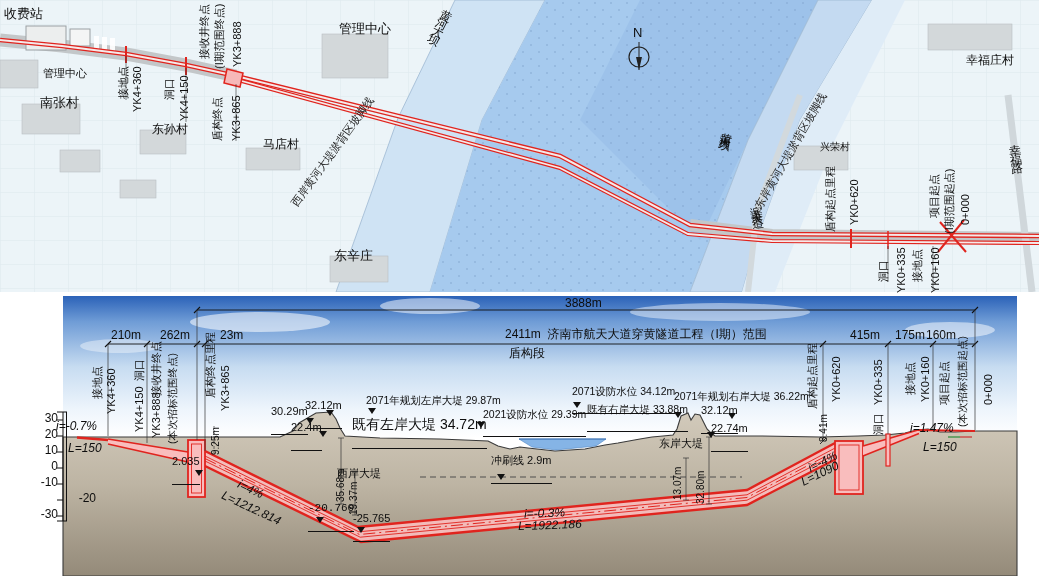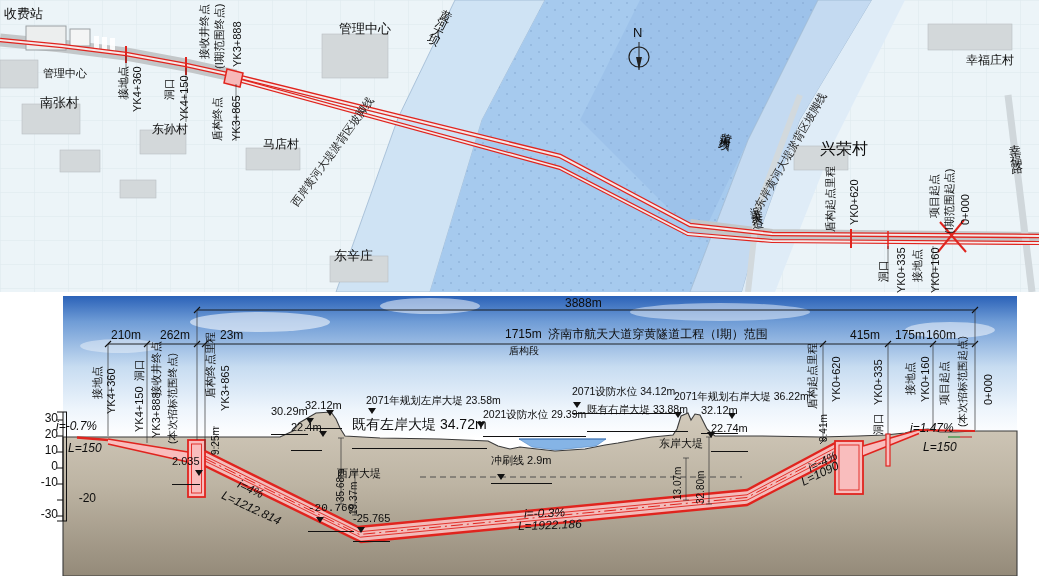--- a/index.html
+++ b/index.html
@@ -226,21 +226,21 @@
 
 <div id="overlay">
       <span class="lbl ml" style="left: 4px; top: 7px; font-size: 13px;">收费站</span>
       <span class="lbl ml" style="left: 43px; top: 68px; font-size: 11px;">管理中心</span>
       <span class="lbl ml" style="left: 40px; top: 96px; font-size: 13px;">南张村</span>
       <span class="lbl ml" style="left: 152px; top: 123px; font-size: 12px;">东孙村</span>
       <span class="lbl ml" style="left: 263px; top: 138px; font-size: 12px;">马店村</span>
       <span class="lbl ml" style="left: 339px; top: 22px; font-size: 13px;">管理中心</span>
       <span class="lbl ml" style="left: 334px; top: 249px; font-size: 13px;">东辛庄</span>
       <span class="lbl ml" style="left: 966px; top: 54px; font-size: 12px;">幸福庄村</span>
-      <span class="lbl ml" style="left: 820px; top: 142px; font-size: 16px; font-family: Liberation Mono, monospace;">兴荣村</span>
+      <span class="lbl ml" style="left: 820px; top: 142px; font-size: 10px;">兴荣村</span>
       <span class="lbl ml" style="left: 633px; top: 26px; font-size: 13px;">N</span>
       <span class="lbl vl" style="left: 446px; top: 2px; letter-spacing: 9px; transform: rotate(27deg);">黄河大坝</span>
       <span class="lbl vl" style="left: 722px; top: 124px; letter-spacing: 2px; transform: rotate(12deg);">黄河大坝</span>
       <span class="lbl vl" style="left: 747px; top: 196px; letter-spacing: 4px; transform: rotate(-8deg);">滨黄大道</span>
       <span class="lbl vl" style="left: 1006px; top: 135px; letter-spacing: 9px; transform: rotate(-7deg);">幸福路</span>
       <span class="lbl dl" style="left: 333px; top: 152px; transform: translate(-50%, -50%) rotate(-54deg);">西岸黄河大堤淤背区坡脚线</span>
       <span class="lbl dl" style="left: 791px; top: 151px; transform: translate(-50%, -50%) rotate(-60deg);">东岸黄河大堤淤背区坡脚线</span>
       <span class="lbl rl" style="left: 118px; top: 99px;">接地点</span>
       <span class="lbl rl" style="left: 132px; top: 112px;">YK4+360</span>
       <span class="lbl rl" style="left: 164px; top: 100px;">洞口</span>
@@ -253,31 +253,31 @@
       <span class="lbl rl" style="left: 825px; top: 232px;">盾构起点里程</span>
       <span class="lbl rl" style="left: 849px; top: 225px;">YK0+620</span>
       <span class="lbl rl" style="left: 929px; top: 218px;">项目起点</span>
       <span class="lbl rl" style="left: 944px; top: 234px;">(I期范围起点)</span>
       <span class="lbl rl" style="left: 960px; top: 225px;">0+000</span>
       <span class="lbl rl" style="left: 878px; top: 282px;">洞口</span>
       <span class="lbl rl" style="left: 896px; top: 293px;">YK0+335</span>
       <span class="lbl rl" style="left: 912px; top: 282px;">接地点</span>
       <span class="lbl rl" style="left: 930px; top: 293px;">YK0+160</span>
       <span class="lbl ml" style="left: 565px; top: 297px; font-size: 12px;">3888m</span>
-      <span class="lbl ml" style="left: 505px; top: 328px; font-size: 12px;">1715m  济南市航天大道穿黄隧道工程（I期）范围</span>
-      <span class="lbl ml" style="left: 509px; top: 347px; font-size: 10px; font-family: Liberation Mono, monospace;">盾构段</span>
+      <span class="lbl ml" style="left: 505px; top: 328px; font-size: 12px;">2411m  济南市航天大道穿黄隧道工程（I期）范围</span>
+      <span class="lbl ml" style="left: 509px; top: 347px; font-size: 12px;">盾构段</span>
       <span class="lbl ml" style="left: 111px; top: 329px; font-size: 12px;">210m</span>
       <span class="lbl ml" style="left: 160px; top: 329px; font-size: 12px;">262m</span>
       <span class="lbl ml" style="left: 220px; top: 329px; font-size: 12px;">23m</span>
       <span class="lbl ml" style="left: 850px; top: 329px; font-size: 12px;">415m</span>
       <span class="lbl ml" style="left: 895px; top: 329px; font-size: 12px;">175m</span>
       <span class="lbl ml" style="left: 926px; top: 329px; font-size: 12px;">160m</span>
       <span class="lbl ml it" style="left: 56px; top: 420px; font-size: 12px;">i=-0.7%</span>
       <span class="lbl ml it" style="left: 68px; top: 442px; font-size: 12px;">L=150</span>
-      <span class="lbl ml" style="left: 366px; top: 395px; font-size: 10.5px;">2071年规划左岸大堤 23.58m</span>
+      <span class="lbl ml" style="left: 366px; top: 395px; font-size: 10.5px;">2071年规划左岸大堤 29.87m</span>
       <span class="lbl ml u" style="left: 271px; top: 406px; font-size: 11px;">30.29m</span>
       <span class="lbl ml u" style="left: 305px; top: 400px; font-size: 11px;">32.12m</span>
       <span class="lbl ml u" style="left: 291px; top: 422px; font-size: 11px;">22.4m</span>
       <span class="lbl ml u" style="left: 352px; top: 417px; font-size: 14px;">既有左岸大堤 34.72m</span>
       <span class="lbl ml" style="left: 337px; top: 442px; font-size: 11px; margin-top: 26px;">西岸大堤</span>
       <span class="lbl ml u" style="left: 483px; top: 409px; font-size: 10.5px;">2021设防水位 29.39m</span>
       <span class="lbl ml u" style="left: 572px; top: 386px; font-size: 10.5px;">2071设防水位 34.12m</span>
       <span class="lbl ml u" style="left: 587px; top: 404px; font-size: 10.5px;">既有右岸大堤 33.88m</span>
       <span class="lbl ml" style="left: 674px; top: 391px; font-size: 10.5px;">2071年规划右岸大堤 36.22m</span>
       <span class="lbl ml u" style="left: 701px; top: 405px; font-size: 11px;">32.12m</span>

